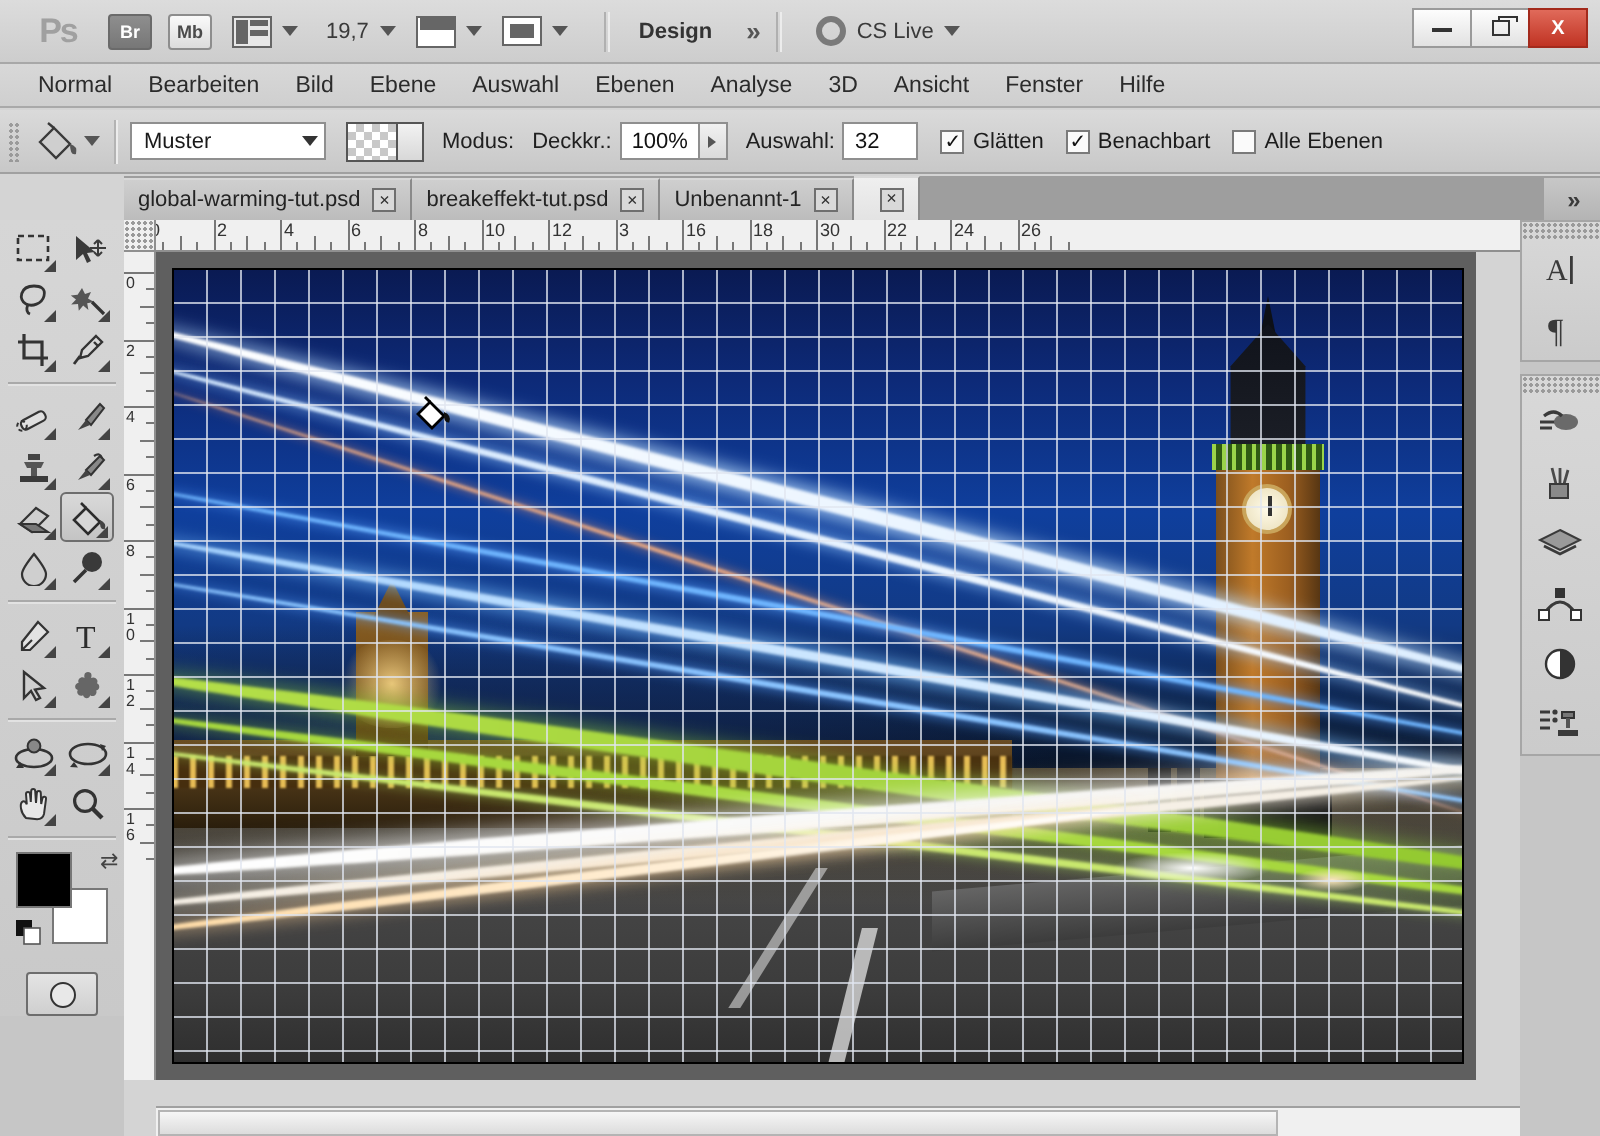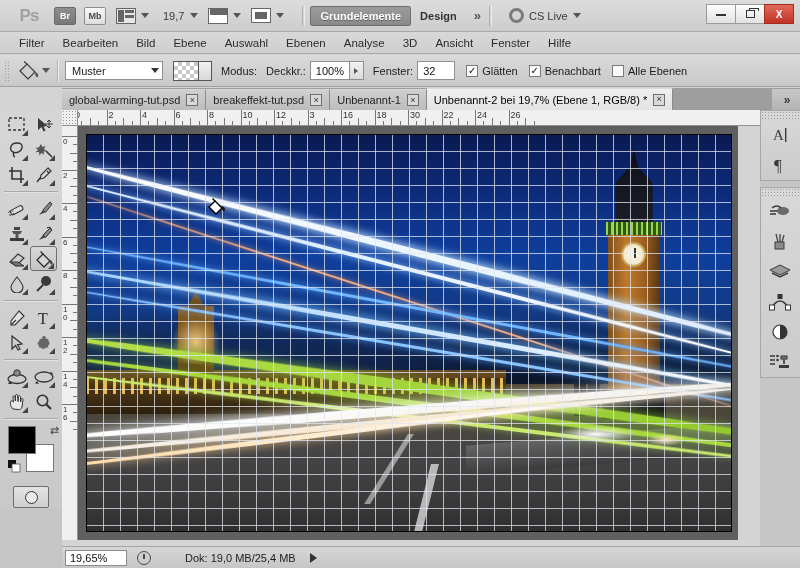--- a/index.html
+++ b/index.html
@@ -346,21 +346,20 @@
       <span class="caret"></span>
     </div>
 
     <div class="tb-item">
       <span class="icon-screen"></span>
       <span class="caret"></span>
     </div>
 
     <div class="vdivider" style="margin-left:18px"></div>
 
-    <div class="ws-btn active">Grundelemente</div>
     <div class="ws-btn">Design</div>
     <div class="chev">»</div>
 
     <div class="vdivider" style="margin-left:10px"></div>
 
     <div class="cslive">
       <span class="cs-ring"></span>
       <span>CS Live</span>
       <span class="caret"></span>
     </div>
@@ -370,21 +369,21 @@
           <span class="min-g"></span>
         </div>
       <div class="wbtn">
           <span class="max-g"></span>
         </div>
       <div class="wbtn close">X</div>
     </div>
   </div>
 
   <div class="menubar">
-    <div class="mi">Filter</div>
+    <div class="mi">Normal</div>
     <div class="mi">Bearbeiten</div>
     <div class="mi">Bild</div>
     <div class="mi">Ebene</div>
     <div class="mi">Auswahl</div>
     <div class="mi">Ebenen</div>
     <div class="mi">Analyse</div>
     <div class="mi">3D</div>
     <div class="mi">Ansicht</div>
     <div class="mi">Fenster</div>
     <div class="mi">Hilfe</div>
@@ -416,21 +415,21 @@
     </div>
 
     <span class="lbl">Modus:</span>
 
     <span class="lbl">Deckkr.:</span>
     <div class="numfield" style="width:40px">100%</div>
     <div class="spin">
       <span style="width:0;height:0;border-top:3px solid transparent;border-bottom:3px solid transparent;border-left:4px solid #555"></span>
     </div>
 
-    <span class="lbl">Fenster:</span>
+    <span class="lbl">Auswahl:</span>
     <div class="numfield" style="width:38px">32</div>
 
     <label class="cbx">
       <span class="bx">✓</span>
       <span>Glätten</span>
     </label>
     <label class="cbx">
       <span class="bx">✓</span>
       <span>Benachbart</span>
     </label>
@@ -447,21 +446,20 @@
     </div>
     <div class="doctab">
       <span>breakeffekt-tut.psd</span>
       <span class="xbox">×</span>
     </div>
     <div class="doctab">
       <span>Unbenannt-1</span>
       <span class="xbox">×</span>
     </div>
     <div class="doctab active">
-      <span>Unbenannt-2 bei 19,7% (Ebene 1, RGB/8) *</span>
       <span class="xbox">×</span>
     </div>
     <div class="tabchev">»</div>
   </div>
 
   <div class="toolbox">
     <div class="toolpanel">
       <div class="toolgrid">
         <div class="tool">
           <svg width="19" height="17">
@@ -894,20 +892,14 @@
             <circle cx="9.5" cy="4" r="1.3" fill="#3a3a3a"></circle>
             <circle cx="9.5" cy="8" r="1.3" fill="#3a3a3a"></circle>
             <rect x="13" y="4" width="6" height="3" fill="#777" stroke="#333"></rect>
             <rect x="15" y="7" width="2" height="5" fill="#555"></rect>
             <rect x="11" y="13" width="10" height="3" fill="#3a3a3a"></rect>
           </svg>
       </div>
     </div>
   </div>
 
-  <div class="statusbar">
-    <div class="zoombox">19,65%</div>
-    <div class="clockico"></div>
-    <div class="dokinfo">Dok: 19,0 MB/25,4 MB</div>
-    <div class="stchev"></div>
-  </div>
 
 </div>
 
 </body></html>

